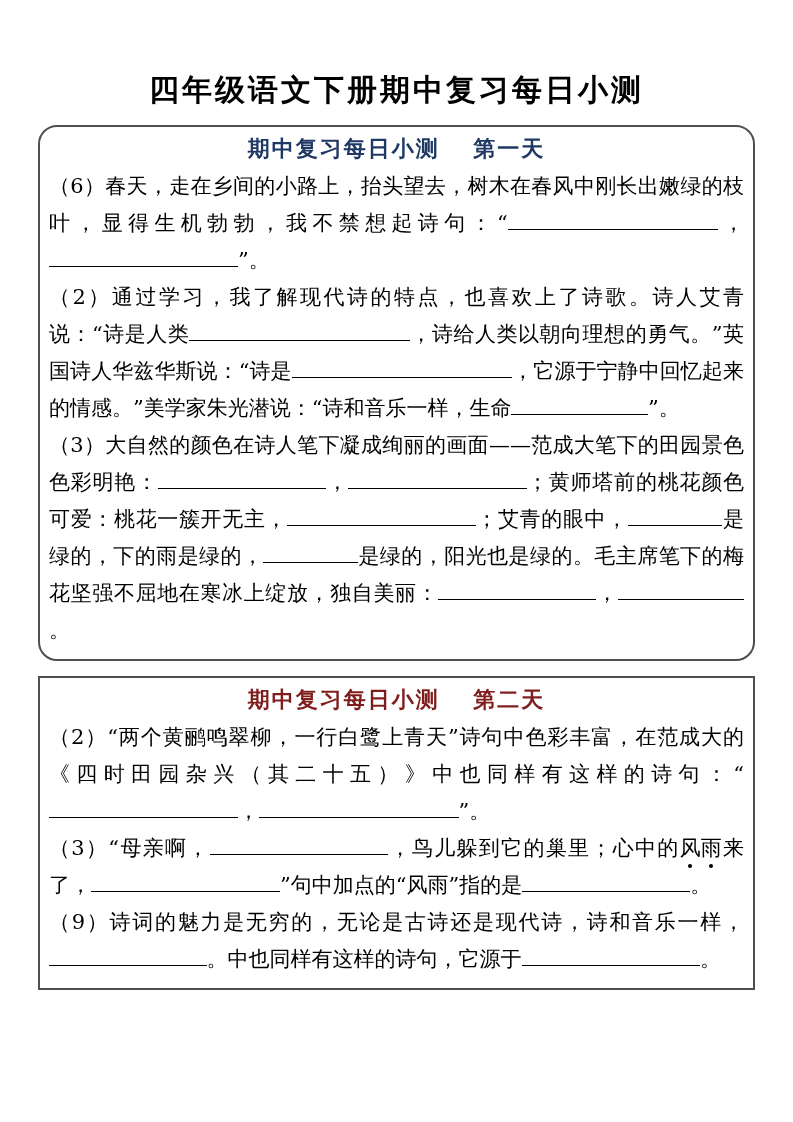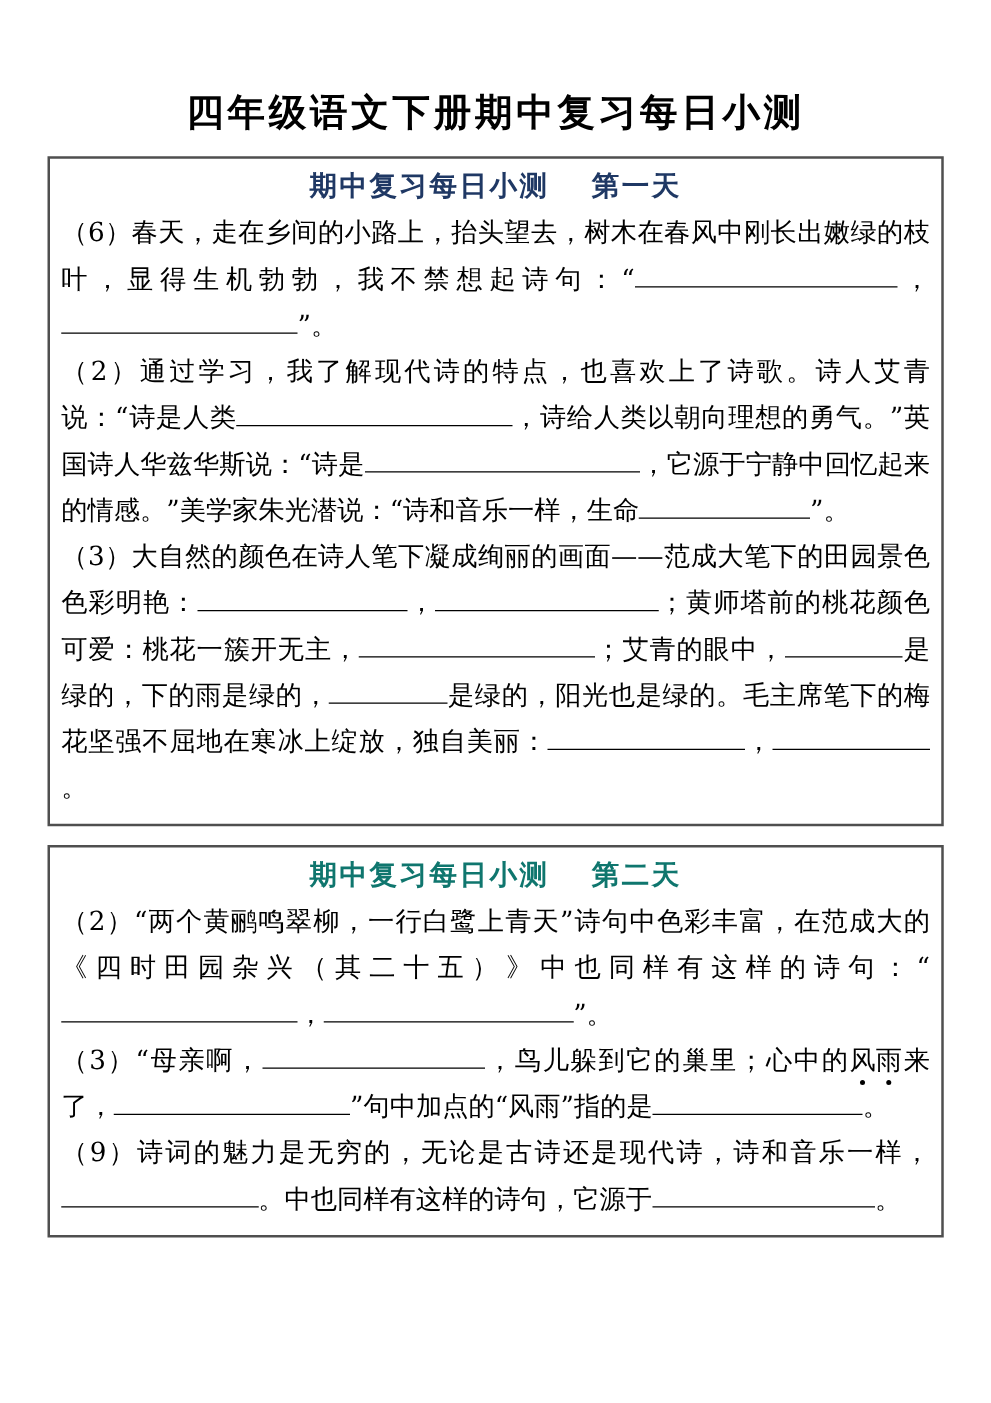--- a/index.html
+++ b/index.html
@@ -63,30 +63,30 @@
     bottom: -1px;
     transform: translateX(-50%);
   }
 </style>
 </head>
 <body>
 
 <div class="page">
   <h1 class="doc-title">四年级语文下册期中复习每日小测</h1>
 
-  <section class="quiz-box" style="border-color: rgb(79, 79, 79);">
+  <section class="quiz-box" style="border-color: rgb(79, 79, 79); border-radius: 19px;">
     <h2 class="section-header" style="color: rgb(31, 56, 100);">期中复习每日小测　 第一天</h2>
     <div class="questions">
         <p class="question"><span>（6）春天，走在乡间的小路上，抬头望去，树木在春风中刚长出嫩绿的枝叶，显得生机勃勃，我不禁想起诗句：“</span><span class="blank" style="width: 10em; border-bottom-color: rgb(0, 0, 0);"></span><span>，</span><span class="blank" style="width: 9em; border-bottom-color: rgb(0, 0, 0);"></span><span>”。</span></p>
         <p class="question"><span>（2）通过学习，我了解现代诗的特点，也喜欢上了诗歌。诗人艾青说：“诗是人类</span><span class="blank" style="width: 10.5em; border-bottom-color: rgb(0, 0, 0);"></span><span>，诗给人类以朝向理想的勇气。”英国诗人华兹华斯说：“诗是</span><span class="blank" style="width: 10.5em; border-bottom-color: rgb(0, 0, 0);"></span><span>，它源于宁静中回忆起来的情感。”美学家朱光潜说：“诗和音乐一样，生命</span><span class="blank" style="width: 6.5em; border-bottom-color: rgb(0, 0, 0);"></span><span>”。</span></p>
         <p class="question"><span>（3）大自然的颜色在诗人笔下凝成绚丽的画面——范成大笔下的田园景色色彩明艳：</span><span class="blank" style="width: 8em; border-bottom-color: rgb(0, 0, 0);"></span><span>，</span><span class="blank" style="width: 8.5em; border-bottom-color: rgb(0, 0, 0);"></span><span>；黄师塔前的桃花颜色可爱：桃花一簇开无主，</span><span class="blank" style="width: 9em; border-bottom-color: rgb(0, 0, 0);"></span><span>；艾青的眼中，</span><span class="blank" style="width: 4.5em; border-bottom-color: rgb(0, 0, 0);"></span><span>是绿的，下的雨是绿的，</span><span class="blank" style="width: 4.5em; border-bottom-color: rgb(0, 0, 0);"></span><span>是绿的，阳光也是绿的。毛主席笔下的梅花坚强不屈地在寒冰上绽放，独自美丽：</span><span class="blank" style="width: 7.5em; border-bottom-color: rgb(0, 0, 0);"></span><span>，</span><span class="blank" style="width: 6em; border-bottom-color: rgb(0, 0, 0);"></span><span>。</span></p>
       </div>
   </section>
 
   <section class="quiz-box" style="border-color: rgb(79, 79, 79);">
-    <h2 class="section-header" style="color: #0f766e;">期中复习每日小测　 第二天</h2>
+    <h2 class="section-header" style="color: #7f1d1d;">期中复习每日小测　 第二天</h2>
     <div class="questions">
         <p class="question"><span>（2）“两个黄鹂鸣翠柳，一行白鹭上青天”诗句中色彩丰富，在范成大的《四时田园杂兴（其二十五）》中也同样有这样的诗句：“</span><span class="blank" style="width: 9em; border-bottom-color: rgb(0, 0, 0);"></span><span>，</span><span class="blank" style="width: 9.5em; border-bottom-color: rgb(0, 0, 0);"></span><span>”。</span></p>
         <p class="question"><span>（3）“母亲啊，</span><span class="blank" style="width: 8.5em; border-bottom-color: rgb(0, 0, 0);"></span><span>，鸟儿躲到它的巢里；心中的</span><span class="emph-char">风</span><span class="emph-char">雨</span><span>来了，</span><span class="blank" style="width: 9em; border-bottom-color: rgb(0, 0, 0);"></span><span>”句中加点的“风雨”指的是</span><span class="blank" style="width: 8em; border-bottom-color: rgb(0, 0, 0);"></span><span>。</span></p>
         <p class="question"><span>（9）诗词的魅力是无穷的，无论是古诗还是现代诗，诗和音乐一样，</span><span class="blank" style="width: 7.5em; border-bottom-color: rgb(0, 0, 0);"></span><span>。中也同样有这样的诗句，它源于</span><span class="blank" style="width: 8.5em; border-bottom-color: rgb(0, 0, 0);"></span><span>。</span></p>
       </div>
   </section>
 </div>
 
 </body></html>

